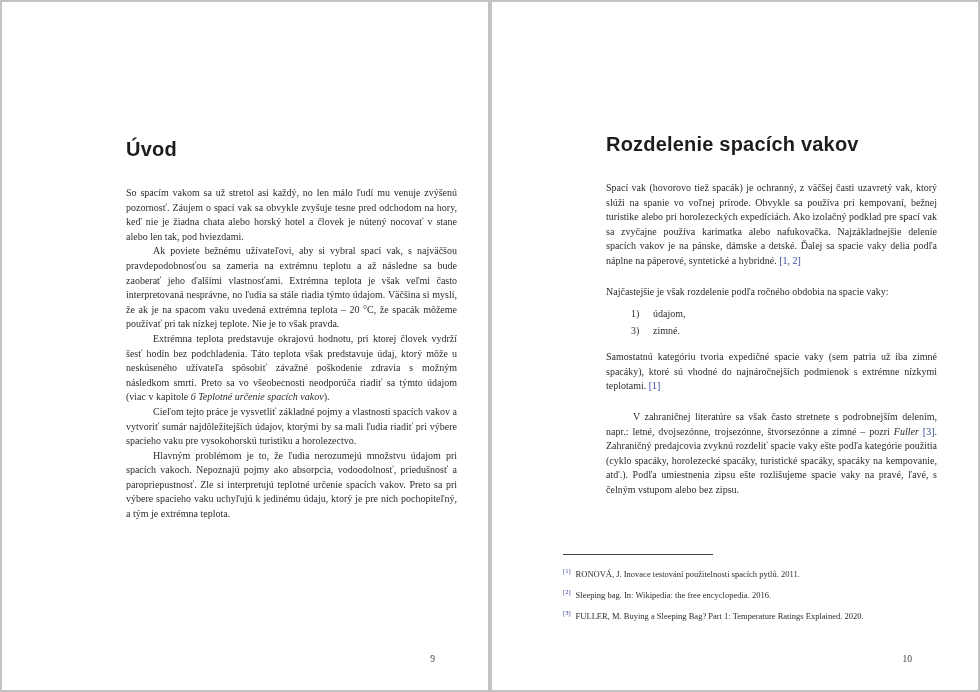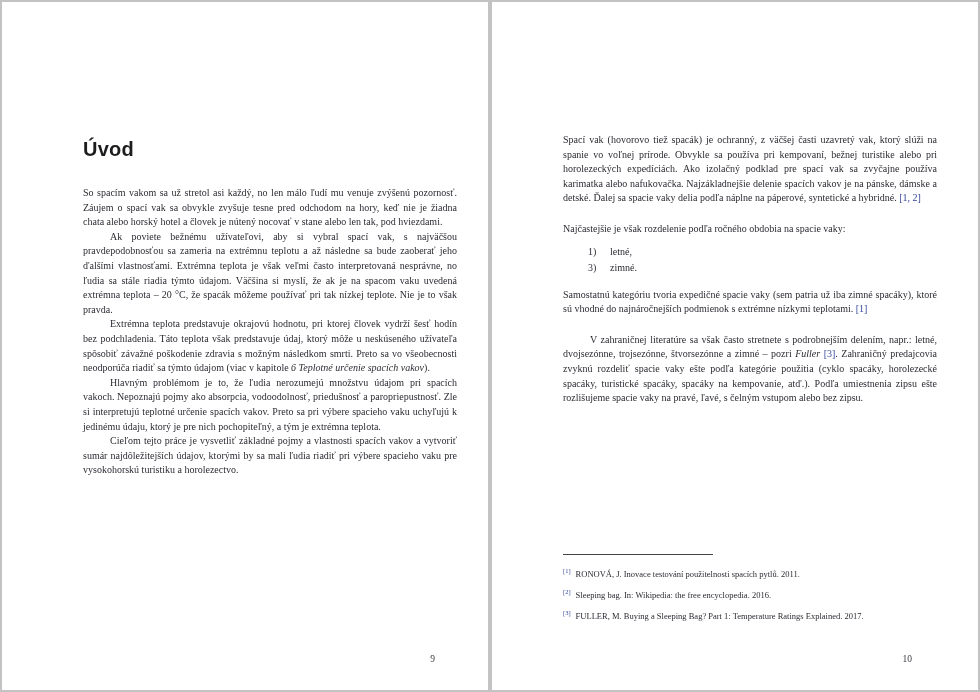--- a/index.html
+++ b/index.html
@@ -14,20 +14,21 @@
     width: 980px; height: 692px;
     display: flex;
     padding: 2px;
     gap: 4px;
   }
   .page {
     background: #ffffff;
     flex: 1 1 0;
     position: relative;
     box-sizing: border-box;
+    padding-left: 43px;
   }
   
   .left-inner { padding: 136px 31px 0 81px; }
   .section-title {
     font-family: "Liberation Sans", sans-serif;
     font-weight: bold;
     font-size: 20px;
     color: #1d1d1f;
     margin: 0 0 25px 0;
     letter-spacing: 0.2px;
@@ -103,44 +104,45 @@
 
 <div class="spread">
 
   <div class="page">
     <div class="left-inner">
       <h1 class="section-title">Úvod</h1>
       <div class="bodytext">
         <p>So spacím vakom sa už stretol asi každý, no len málo ľudí mu venuje zvýšenú pozornosť. Záujem o spací vak sa obvykle zvyšuje tesne pred odchodom na hory, keď nie je žiadna chata alebo horský hotel a človek je nútený nocovať v stane alebo len tak, pod hviezdami.</p>
         <p class="indent">Ak poviete bežnému užívateľovi, aby si vybral spací vak, s najväčšou pravdepodobnosťou sa zameria na extrémnu teplotu a až následne sa bude zaoberať jeho ďalšími vlastnosťami. Extrémna teplota je však veľmi často interpretovaná nesprávne, no ľudia sa stále riadia týmto údajom. Väčšina si myslí, že ak je na spacom vaku uvedená extrémna teplota – 20 °C, že spacák môžeme používať pri tak nízkej teplote. Nie je to však pravda.</p>
         <p class="indent"><span>Extrémna teplota predstavuje okrajovú hodnotu, pri ktorej človek vydrží šesť hodín bez podchladenia. Táto teplota však predstavuje údaj, ktorý môže u neskúseného užívateľa spôsobiť závažné poškodenie zdravia s možným následkom smrti. Preto sa vo všeobecnosti neodporúča riadiť sa týmto údajom (viac v kapitole </span><span class="italic">6 Teplotné určenie spacích vakov</span><span>).</span></p>
+        <p class="indent">Cieľom tejto práce je vysvetliť základné pojmy a vlastnosti spacích vakov a vytvoriť sumár najdôležitejších údajov, ktorými by sa mali ľudia riadiť pri výbere spacieho vaku pre vysokohorskú turistiku a horolezectvo.</p>
         <p class="indent">Hlavným problémom je to, že ľudia nerozumejú množstvu údajom pri spacích vakoch. Nepoznajú pojmy ako absorpcia, vodoodolnosť, priedušnosť a paropriepustnosť. Zle si interpretujú teplotné určenie spacích vakov. Preto sa pri výbere spacieho vaku uchyľujú k jedinému údaju, ktorý je pre nich pochopiteľný, a tým je extrémna teplota.</p>
-        <p class="indent">Cieľom tejto práce je vysvetliť základné pojmy a vlastnosti spacích vakov a vytvoriť sumár najdôležitejších údajov, ktorými by sa mali ľudia riadiť pri výbere spacieho vaku pre vysokohorskú turistiku a horolezectvo.</p>
       </div>
     </div>
     <div class="pagenum left-pn">9</div>
   </div>
 
   <div class="page">
     <div class="right-inner">
+      <h1 class="chapter-title">Rozdelenie spacích vakov</h1>
       <div class="bodytext">
         <p class="para-intro"><span>Spací vak (hovorovo tiež spacák) je ochranný, z väčšej časti uzavretý vak, ktorý slúži na spanie vo voľnej prírode. Obvykle sa používa pri kempovaní, bežnej turistike alebo pri horolezeckých expedíciách. Ako izolačný podklad pre spací vak sa zvyčajne používa karimatka alebo nafukovačka. Najzákladnejšie delenie spacích vakov je na pánske, dámske a detské. Ďalej sa spacie vaky delia podľa náplne na páperové, syntetické a hybridné. </span><span class="cite">[1, 2]</span></p>
         <p class="list-lead">Najčastejšie je však rozdelenie podľa ročného obdobia na spacie vaky:</p>
         <div class="numlist">
-          <div class="li"><span class="num">1)</span><span>letné,</span></div>
+          <div class="li"><span class="num">1)</span><span>údajom,</span></div>
           <div class="li"><span class="num">3)</span><span>zimné.</span></div>
         </div>
         <p class="para-expedition"><span>Samostatnú kategóriu tvoria expedičné spacie vaky (sem patria už iba zimné spacáky), ktoré sú vhodné do najnáročnejších podmienok s extrémne nízkymi teplotami. </span><span class="cite">[1]</span></p>
         <p class="indent"><span>V zahraničnej literatúre sa však často stretnete s podrobnejším delením, napr.: letné, dvojsezónne, trojsezónne, štvorsezónne a zimné – pozri </span><span class="italic">Fuller</span><span class="cite"> [3]</span><span>. Zahraničný predajcovia zvyknú rozdeliť spacie vaky ešte podľa kategórie použitia (cyklo spacáky, horolezecké spacáky, turistické spacáky, spacáky na kempovanie, atď.). Podľa umiestnenia zipsu ešte rozlišujeme spacie vaky na pravé, ľavé, s čelným vstupom alebo bez zipsu.</span></p>
       </div>
     </div>
 
     <div class="footnote-block">
       <div class="footnote-rule"></div>
       <div class="footnote"><span class="fn-marker">[1]</span><span>RONOVÁ, J. Inovace testování použitelnosti spacích pytlů. 2011.</span></div>
       <div class="footnote"><span class="fn-marker">[2]</span><span>Sleeping bag. In: Wikipedia: the free encyclopedia. 2016.</span></div>
-      <div class="footnote"><span class="fn-marker">[3]</span><span>FULLER, M. Buying a Sleeping Bag? Part 1: Temperature Ratings Explained. 2017.</span></div>
+      <div class="footnote"><span class="fn-marker">[3]</span><span>FULLER, M. Buying a Sleeping Bag? Part 1: Temperature Ratings Explained. 2020.</span></div>
     </div>
 
     <div class="pagenum right-pn">10</div>
   </div>
 
 </div>
 
 </body></html>

